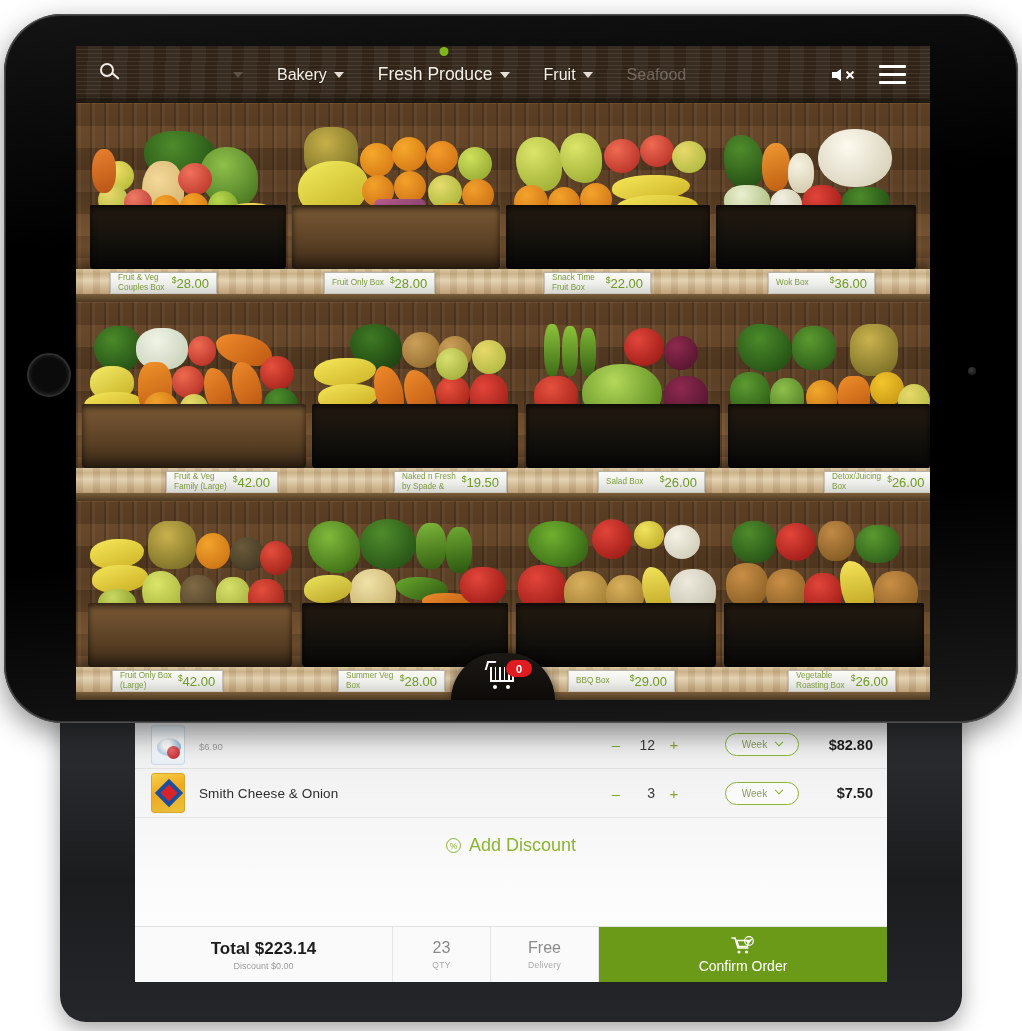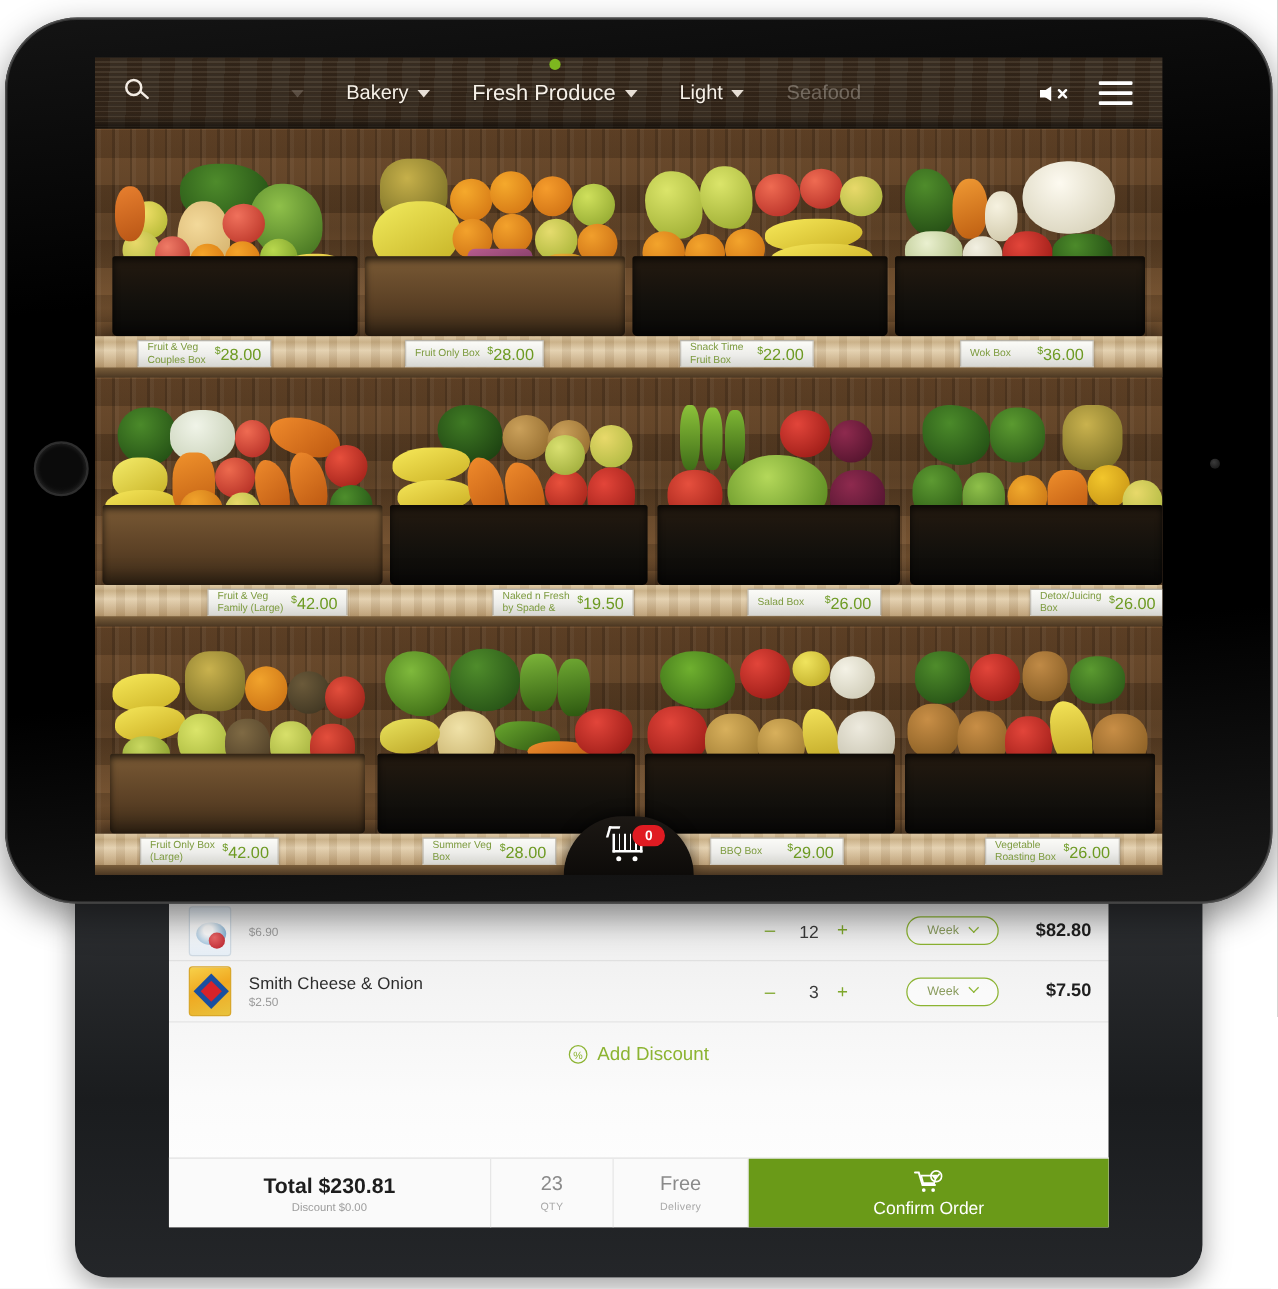--- a/index.html
+++ b/index.html
@@ -95,21 +95,21 @@
 
   .discount-row {
     display: flex; align-items: center; justify-content: center;
     gap: 8px; padding: 17px 0 0 0; cursor: pointer;
   }
   .pct-icon {
     width: 15px; height: 15px; border-radius: 50%;
     border: 1.4px solid #8cb432; color: #8cb432;
     font-size: 8.5px; display: flex; align-items: center; justify-content: center;
   }
-  .discount-label { font-size: 15px; color: #8cb432; }
+  .discount-label { font-size: 18px; color: #8cb432; }
 
   .cart-footer {
     margin-top: auto; height: 56px;
     display: flex; align-items: stretch;
     background: #fafafa; border-top: 1px solid #e2e2e2;
   }
   .foot-cell {
     display: flex; flex-direction: column; align-items: center; justify-content: center;
     border-right: 1px solid #e6e6e6;
   }
@@ -326,21 +326,20 @@
               <span class="freq-label">Week</span>
               <span class="chev"></span>
             </div>
             <div class="line-total">$82.80</div>
           </div>
 
           <div class="cart-row">
             <div class="thumb chips"></div>
             <div class="item-text">
               <div class="item-name">Smith Cheese &amp; Onion</div>
-              <div class="item-price">$2.50</div>
             </div>
             <div class="qty-group">
               <span class="qty-btn">–</span>
               <span class="qty-val">3</span>
               <span class="qty-btn">+</span>
             </div>
             <div class="freq-pill">
               <span class="freq-label">Week</span>
               <span class="chev"></span>
             </div>
@@ -349,21 +348,21 @@
 
         </div>
 
         <div class="discount-row">
           <span class="pct-icon">%</span>
           <span class="discount-label">Add Discount</span>
         </div>
 
         <div class="cart-footer">
           <div class="foot-cell foot-total">
-            <div class="big">Total $230.81</div>
+            <div class="big">Total $223.14</div>
             <div class="sub">Discount $0.00</div>
           </div>
           <div class="foot-cell foot-qty">
             <div class="num">23</div>
             <div class="cap">QTY</div>
           </div>
           <div class="foot-cell foot-del">
             <div class="num">Free</div>
             <div class="cap">Delivery</div>
           </div>
@@ -406,21 +405,21 @@
           <div class="nav-item">
             <span>Bakery</span>
             <span class="caret"></span>
           </div>
           <div class="nav-item active">
             <span class="active-dot"></span>
             <span>Fresh Produce</span>
             <span class="caret"></span>
           </div>
           <div class="nav-item">
-            <span>Light</span>
+            <span>Fruit</span>
             <span class="caret"></span>
           </div>
           <div class="nav-item faded-r">
             <span>Seafood</span>
           </div>
         </div>
 
         <div class="mute-icon">
           <div class="box"></div>
             <div class="spk"></div>

